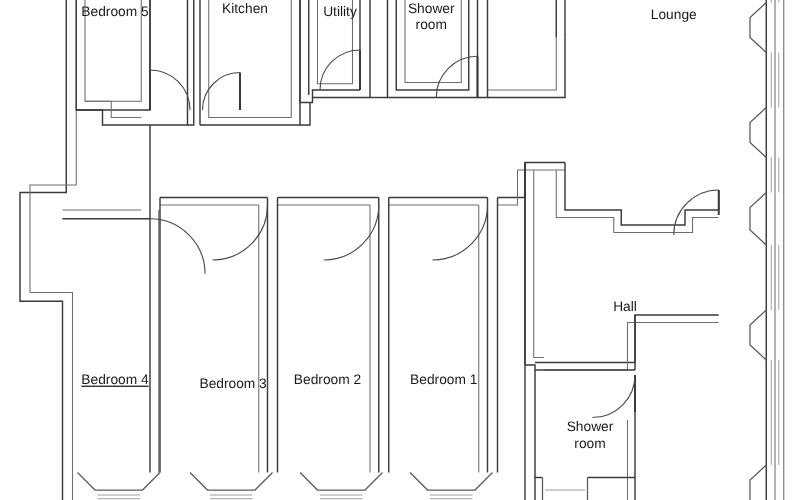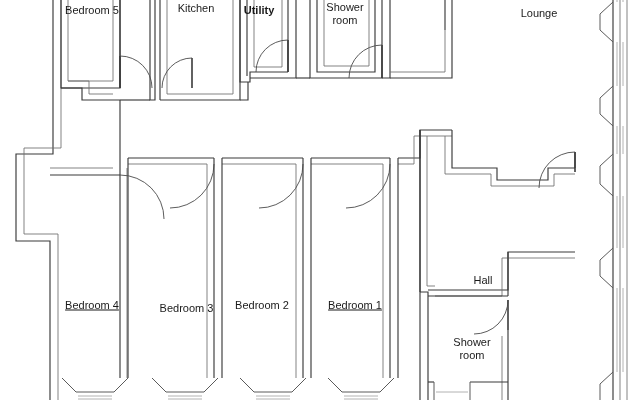--- a/index.html
+++ b/index.html
@@ -256,33 +256,33 @@
         <path class="window-pane" d="M 436,392 L 468,392"></path>
       </g>
     </g>
 
   </svg>
 
   <div class="room-label" style="left:92px; top:10px;">Bedroom 5</div>
 
   <div class="room-label" style="left:196px; top:8px;text-align:right;">Kitchen</div>
 
-  <div class="room-label" style="left:259px; top:10px;font-weight:bold;">Utility</div>
+  <div class="room-label" style="left:272px; top:10px;">Utility</div>
 
   <div class="room-label" style="left:345px; top:14px;">Shower
 room</div>
 
   <div class="room-label" style="left:517px; top:13px;padding-left:44px;">Lounge</div>
 
-  <div class="room-label" style="left:483px; top:246px;margin-top:34px;">Hall</div>
+  <div class="room-label" style="left:500px; top:246px;">Hall</div>
 
   <div class="room-label" style="left:92px; top:305px;text-decoration:underline;">Bedroom 4</div>
 
   <div class="room-label" style="left:172px; top:308px;padding-left:29px;">Bedroom 3</div>
 
   <div class="room-label" style="left:262px; top:305px;text-align:center;">Bedroom 2</div>
 
-  <div class="room-label" style="left:355px; top:305px;text-decoration:underline;">Bedroom 1</div>
+  <div class="room-label" style="left:355px; top:305px;">Bedroom 1</div>
 
   <div class="room-label" style="left:472px; top:349px;">Shower
 room</div>
 
 </div>
 
 </body></html>

